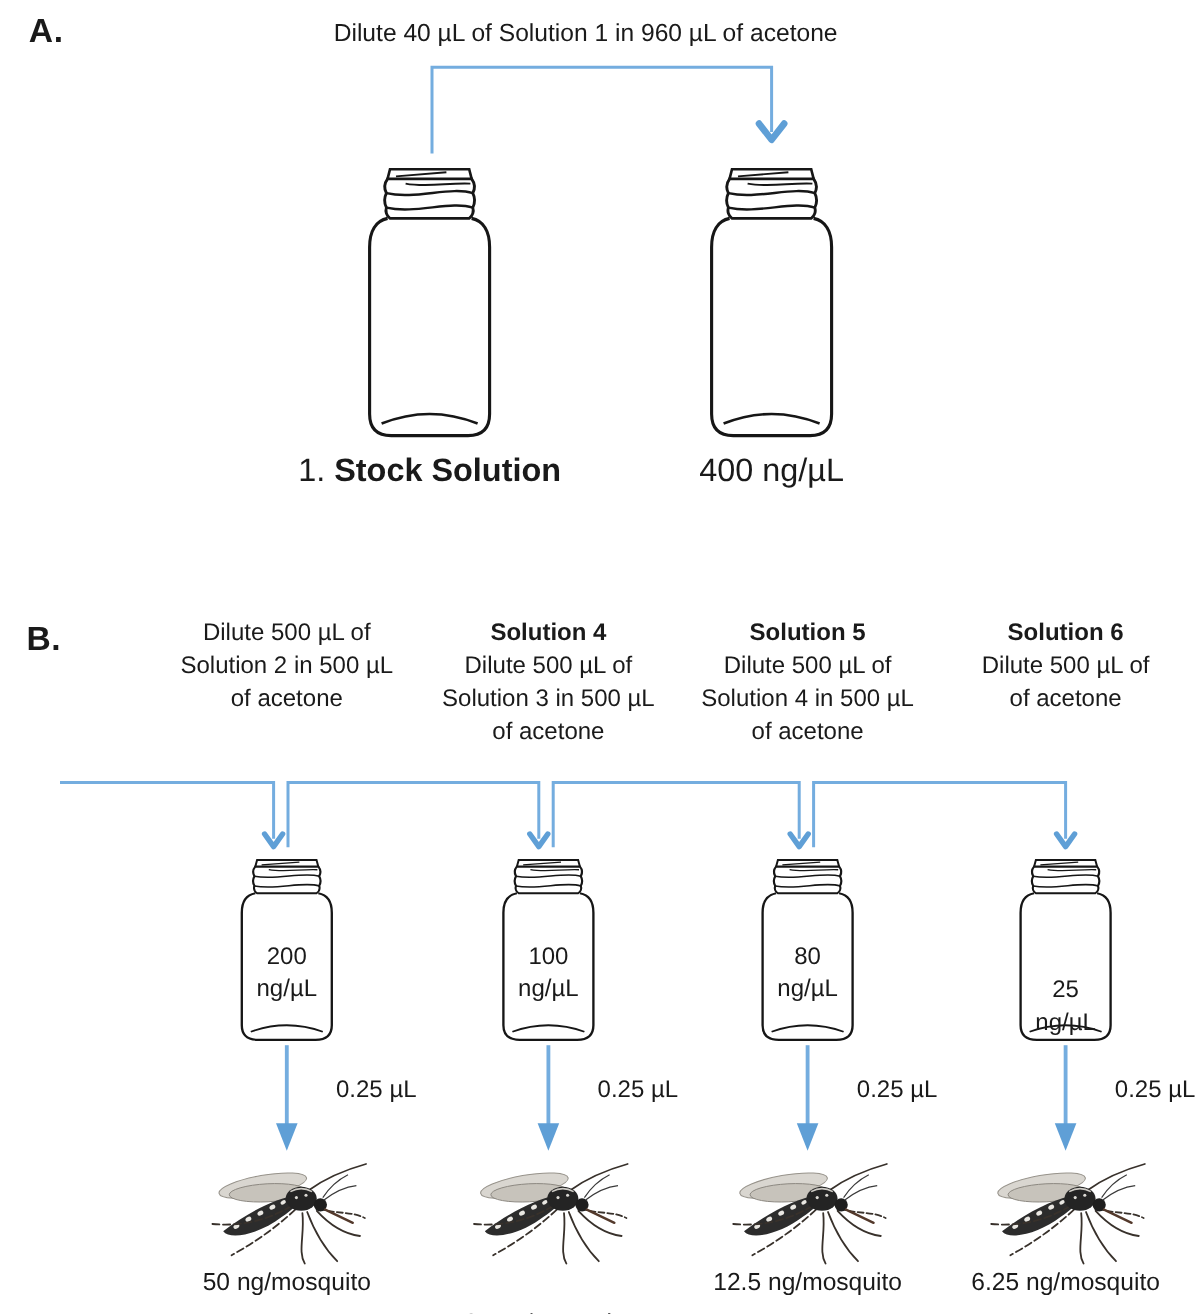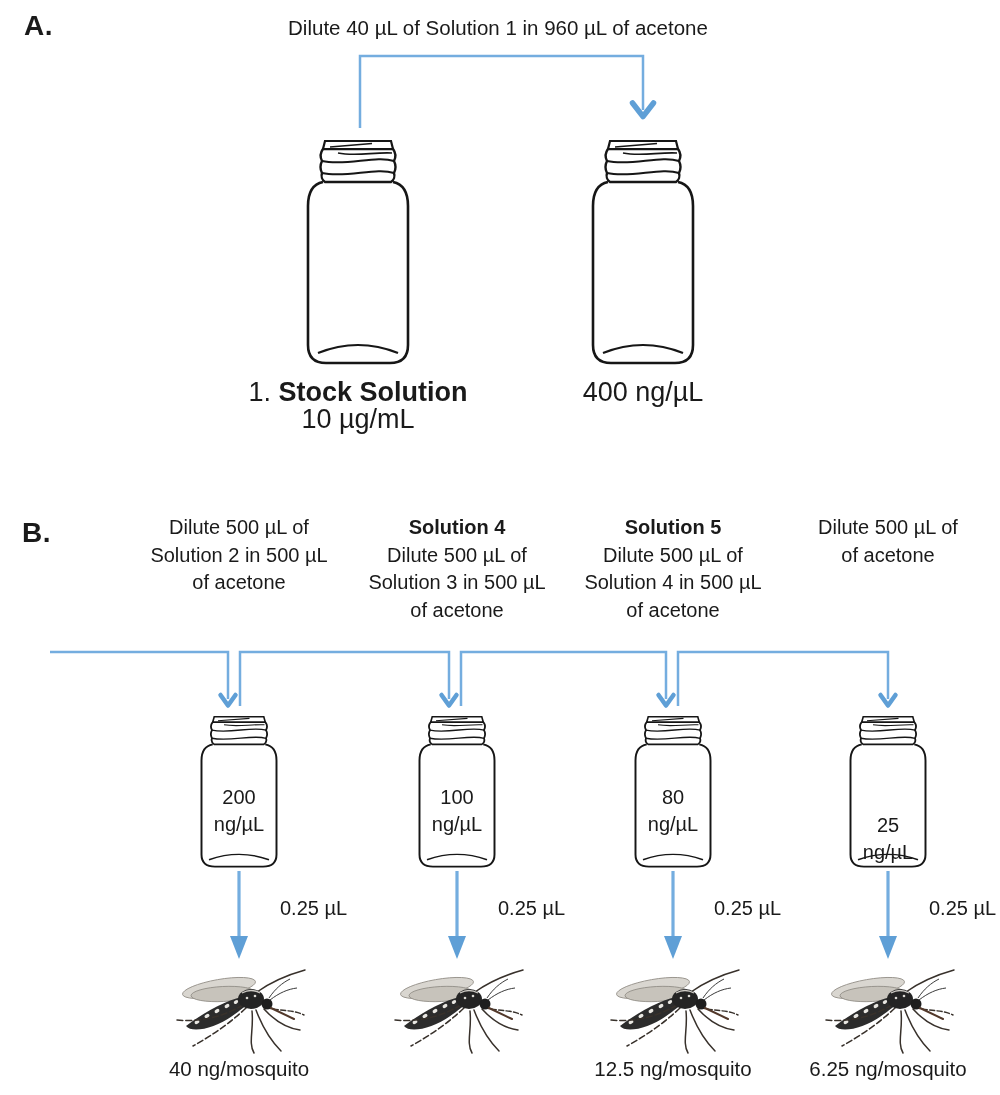--- a/index.html
+++ b/index.html
@@ -106,43 +106,42 @@
       <path d="M879,936 L897,936 L888,959 Z"></path>
     </g>
 
     <use href="#mosq" transform="translate(169,962)"></use>
     <use href="#mosq" transform="translate(387,962)"></use>
     <use href="#mosq" transform="translate(603,962)"></use>
     <use href="#mosq" transform="translate(818,962)"></use>
   </svg>
 
   <div class="abs panel-label" style="left:24px;top:10px;">A.</div>
-  <div class="abs caption center" style="left:10px;top:16px;width:976px;">Dilute 40 µL of Solution 1 in 960 µL of acetone</div>
+  <div class="abs caption center" style="left:0;top:16px;width:976px;">Dilute 40 µL of Solution 1 in 960 µL of acetone</div>
 
   <div class="abs bottle-label center" style="left:233px;top:379px;width:250px;">
     <div><span>1.</span> <span class="b">Stock Solution</span></div>
-    <div>10 µg/mL</div>
   </div>
   <div class="abs bottle-label center" style="left:518px;top:379px;width:250px;">
     <div>400 ng/µL</div>
   </div>
 
   <div class="abs panel-label" style="left:22px;top:517px;">B.</div>
 
   <div class="abs col-head center" style="left:127px;top:514px;width:224px;">
     <div>Dilute 500 µL of</div>
     <div>Solution 2 in 500 µL</div>
     <div>of acetone</div>
   </div>
   <div class="abs conc center" style="left:189px;top:784px;width:100px;">
     <div>200</div>
     <div>ng/µL</div>
   </div>
   <div class="abs vol" style="left:254px;top:897px;">0.25 µL</div>
-  <div class="abs dose center" style="left:127px;top:1057px;width:224px;">40 ng/mosquito</div>
+  <div class="abs dose center" style="left:127px;top:1057px;width:224px;">50 ng/mosquito</div>
 
   <div class="abs col-head center" style="left:345px;top:514px;width:224px;">
     <div class="title">Solution 4</div>
     <div>Dilute 500 µL of</div>
     <div>Solution 3 in 500 µL</div>
     <div>of acetone</div>
   </div>
   <div class="abs conc center" style="left:407px;top:784px;width:100px;">
     <div>100</div>
     <div>ng/µL</div>
@@ -157,20 +156,21 @@
     <div>of acetone</div>
   </div>
   <div class="abs conc center" style="left:623px;top:784px;width:100px;">
     <div>80</div>
     <div>ng/µL</div>
   </div>
   <div class="abs vol" style="left:688px;top:897px;">0.25 µL</div>
   <div class="abs dose center" style="left:561px;top:1057px;width:224px;">12.5 ng/mosquito</div>
 
   <div class="abs col-head center" style="left:776px;top:514px;width:224px;">
+    <div class="title">Solution 6</div>
     <div>Dilute 500 µL of</div>
     <div>of acetone</div>
   </div>
   <div class="abs conc center" style="left:838px;top:784px;width:100px;margin-top:28px;">
     <div>25</div>
     <div>ng/µL</div>
   </div>
   <div class="abs vol" style="left:903px;top:897px;">0.25 µL</div>
   <div class="abs dose center" style="left:776px;top:1057px;width:224px;">6.25 ng/mosquito</div>
 

